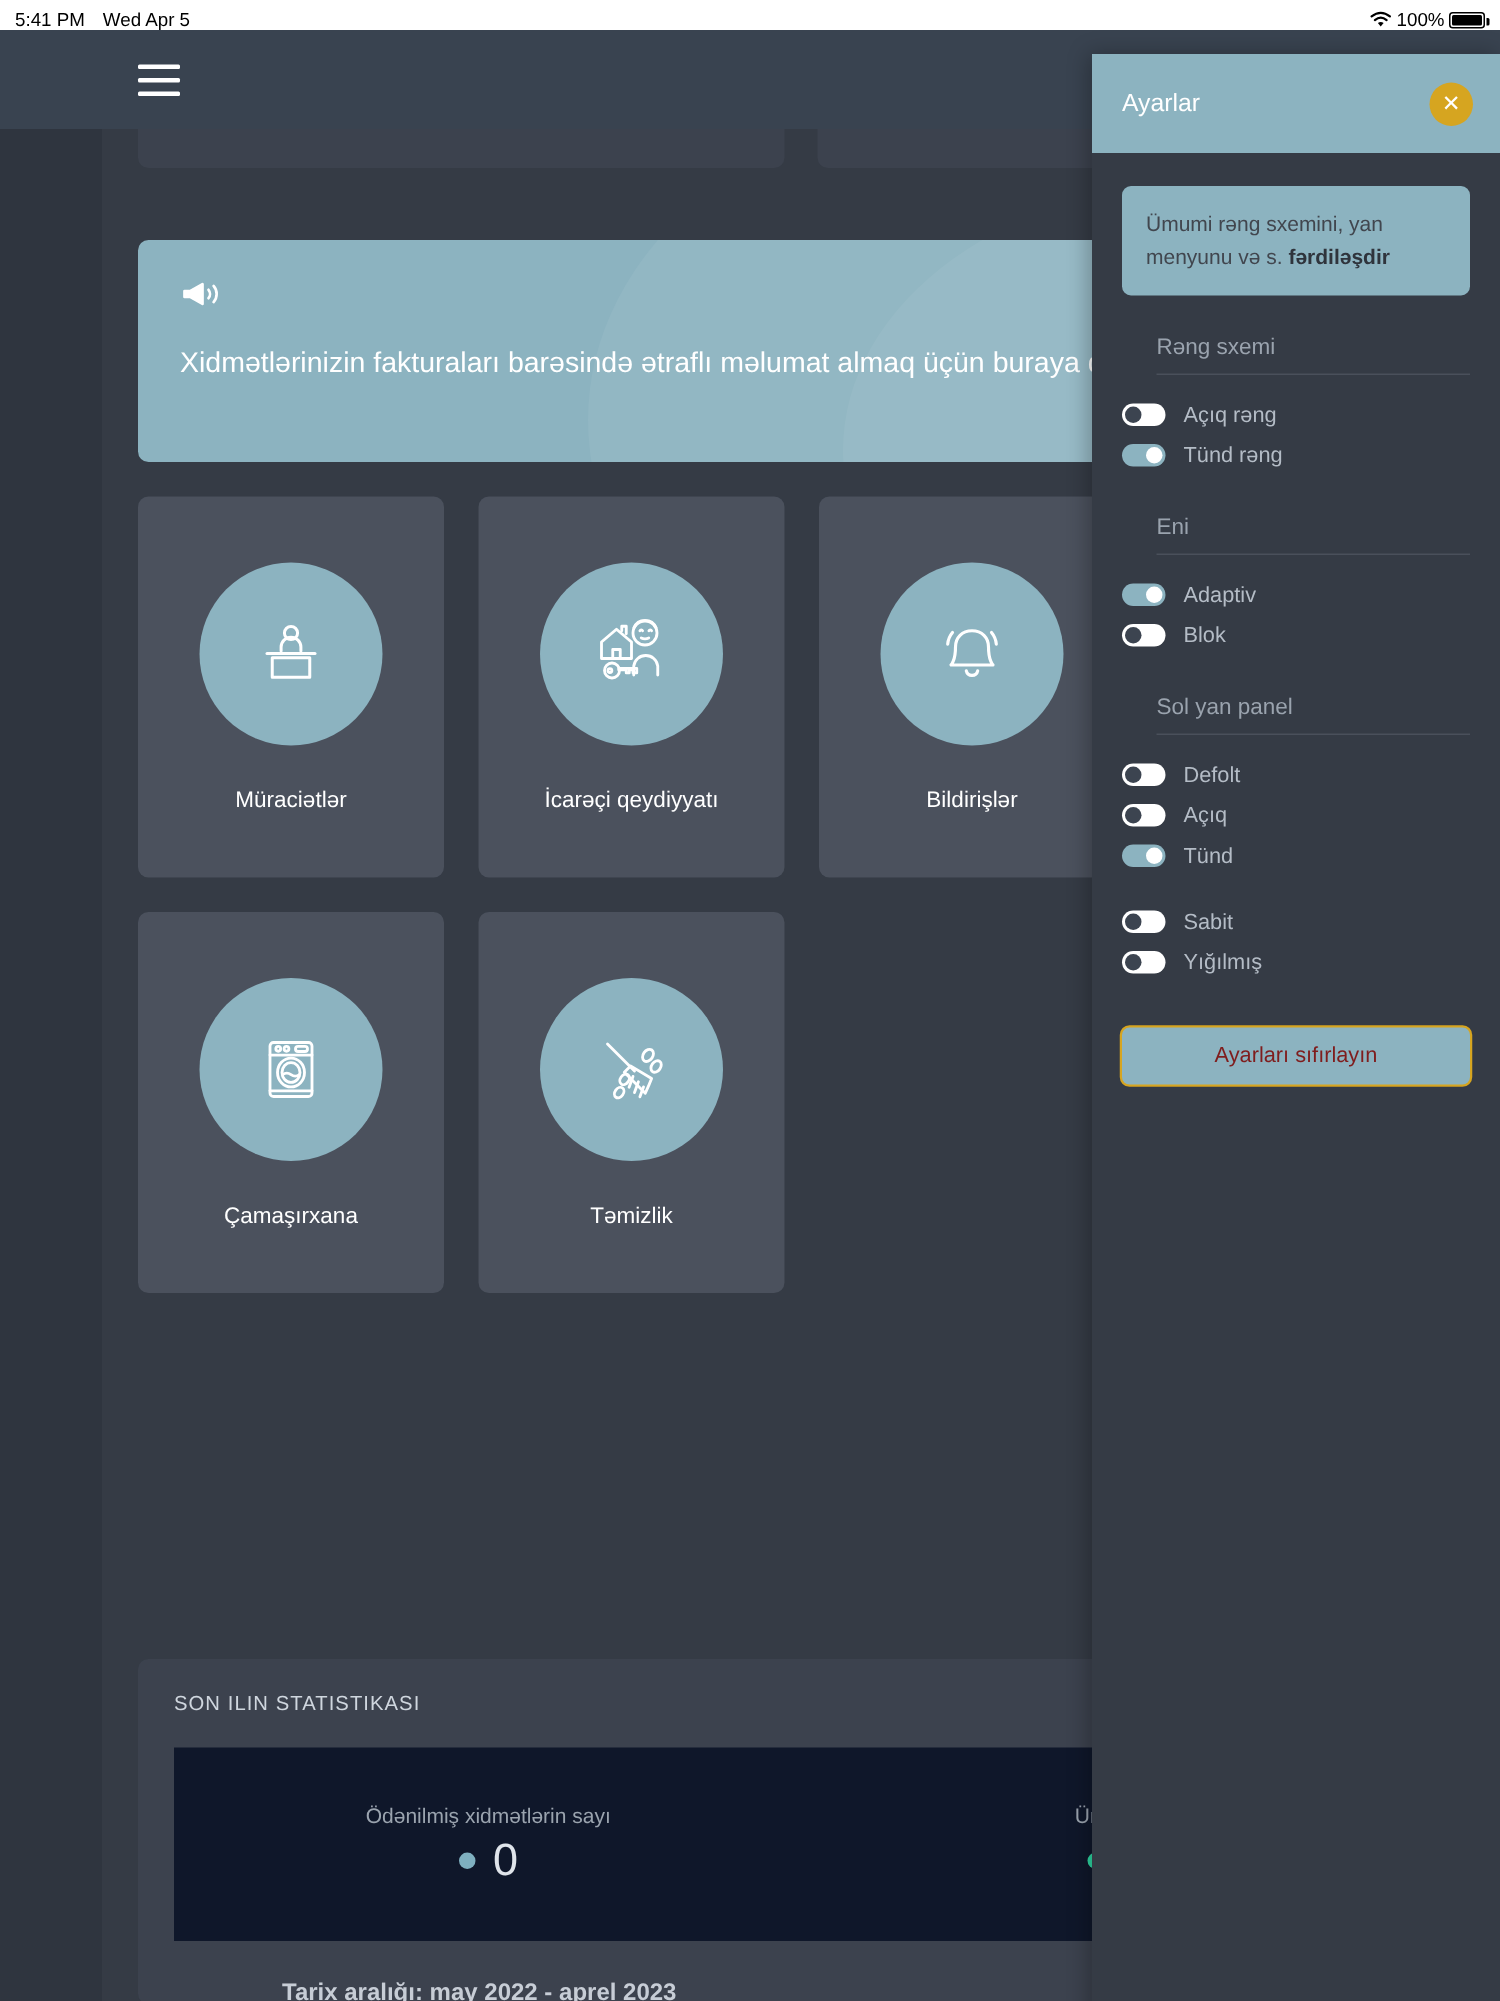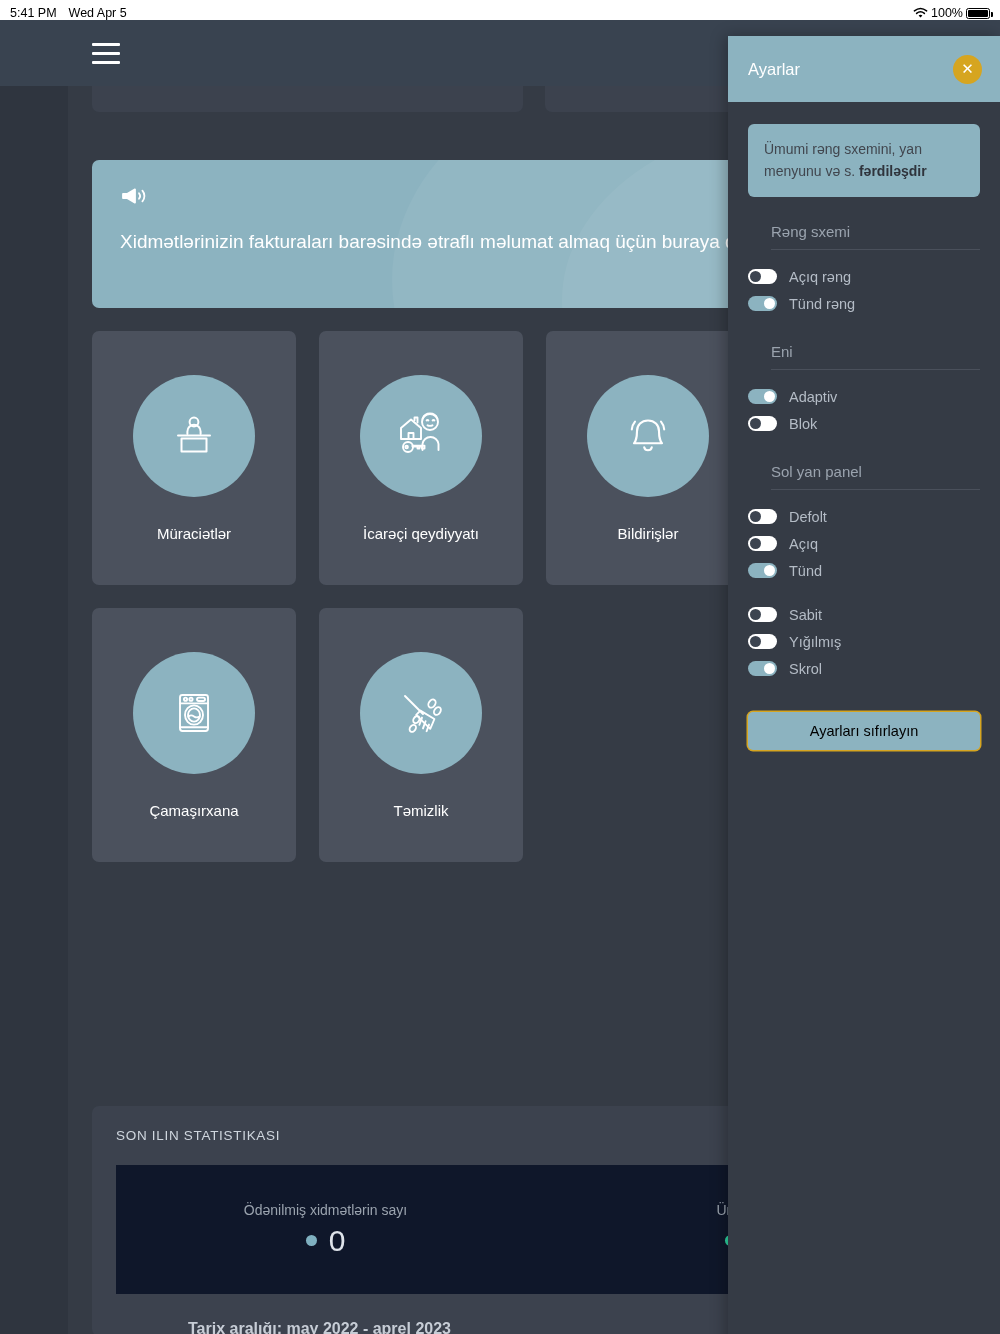--- a/index.html
+++ b/index.html
@@ -354,21 +354,21 @@
   .switch.on { background: #8cb3c0; }
   .switch.on .knob { left: auto; right: 2px; background: #ffffff; }
   .sw-label { color: #b4bcc6; font-size: 14.5px; }
   .sw-gap { height: 17px; }
 
   .reset-btn {
     margin: 30px 20px 0 20px;
     height: 38px;
     background: #8cb3c0;
     border-radius: 5px;
-    color: #000000;
+    color: #7f1d1d;
     font-size: 14.5px;
     display: flex;
     align-items: center;
     justify-content: center;
     cursor: pointer;
     box-shadow: 0 0 0 1.5px #d6a520;
   }
 </style>
 </head>
 <body>
@@ -654,25 +654,19 @@
               <span class="knob"></span>
             </span>
           <span class="sw-label">Sabit</span>
         </div>
         <div class="sw-row">
           <span class="switch">
               <span class="knob"></span>
             </span>
           <span class="sw-label">Yığılmış</span>
         </div>
-        <div class="sw-row">
-          <span class="switch on">
-              <span class="knob"></span>
-            </span>
-          <span class="sw-label">Skrol</span>
-        </div>
       </div>
     </div>
 
     <div class="reset-btn">Ayarları sıfırlayın</div>
   </div>
 
 </div>
 
 </body></html>

